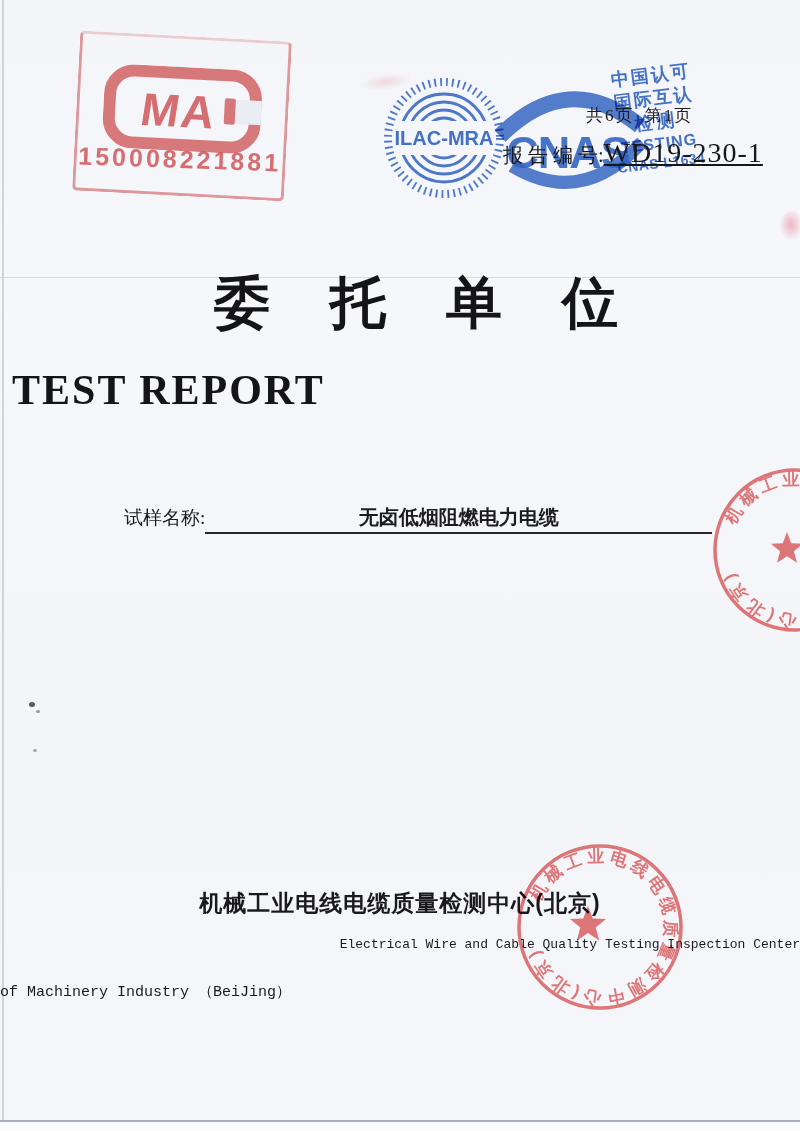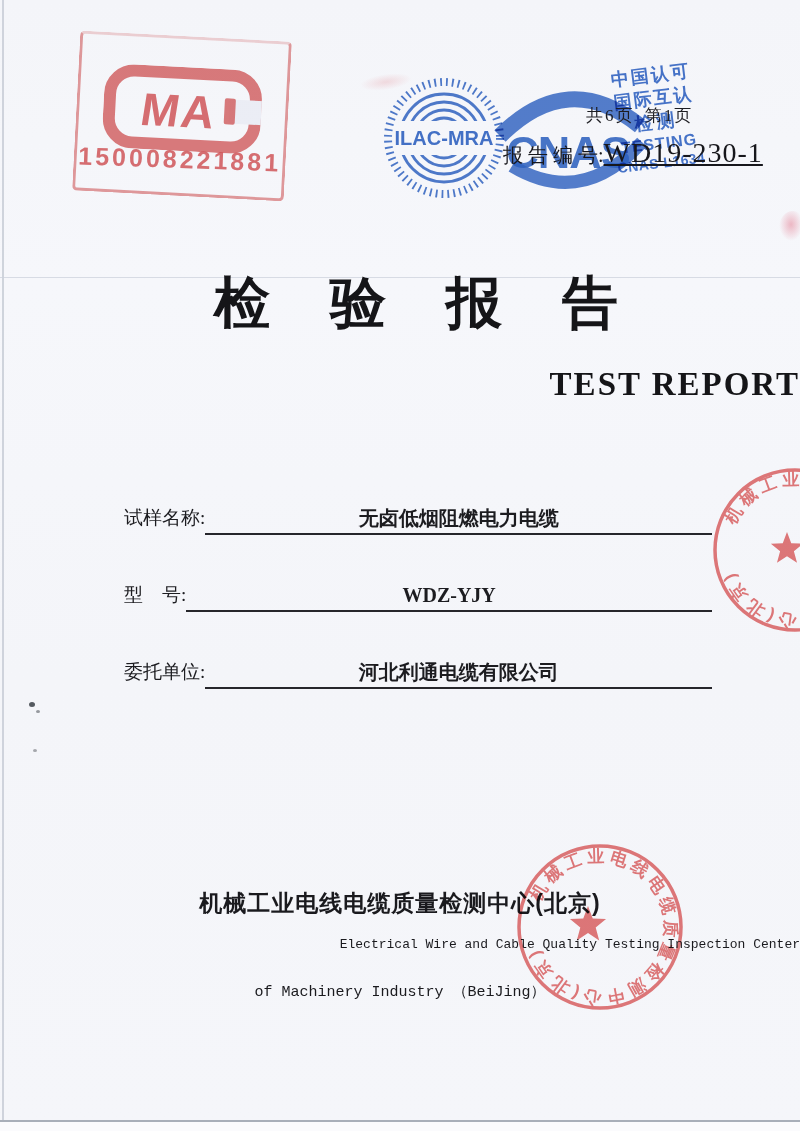--- a/index.html
+++ b/index.html
@@ -42,36 +42,36 @@
 
   
   .page-info{position:absolute;left:586px;top:104px;font-size:17px;letter-spacing:2px;word-spacing:4px;
     color:#1d1d22;z-index:9;white-space:pre;}
   .report-no{position:absolute;left:503px;top:137px;font-size:20px;color:#17171c;z-index:9;white-space:pre;}
   .report-no .num{font-size:28px;letter-spacing:1px;text-decoration:underline;}
 
   
   .title-cn{position:absolute;left:214px;top:266px;font-size:56px;font-weight:bold;letter-spacing:60px;
     white-space:pre;color:#151518;}
-  .title-en{position:absolute;left:12px;right:0;top:366px;text-align:right;font-size:33px;font-weight:bold;
+  .title-en{position:absolute;left:12px;right:0;top:366px;text-align:left;font-size:42px;font-weight:bold;
     letter-spacing:2px;color:#151518;}
 
   
-  .form-row{position:absolute;left:124px;width:588px;height:30px;display:flex;align-items:flex-start;}
+  .form-row{position:absolute;left:124px;width:588px;height:30px;display:flex;align-items:center;}
   .form-row .lbl{font-size:19px;line-height:30px;white-space:pre;color:#1c1c20;}
   .form-row .value-line{flex:1;border-bottom:2px solid #26262b;text-align:center;font-size:20px;
     line-height:30px;white-space:pre;color:#1c1c20;font-weight:bold;}
   .row-1{top:503px}.row-2{top:580px}.row-3{top:657px}.row-4{top:733px}
 
   
   .org-cn{position:absolute;left:0;right:0;top:888px;text-align:center;font-size:23px;font-weight:bold;
     letter-spacing:1px;color:#1a1a1e;font-family:"Liberation Sans",sans-serif;}
   .org-en1{position:absolute;left:8px;right:0;top:937px;text-align:right;font-size:13px;
     font-family:"Liberation Mono",monospace;color:#1a1a1e;}
-  .org-en2{position:absolute;left:0;right:0;top:982px;text-align:center;font-size:15px;
+  .org-en2{position:absolute;left:0;right:0;top:982px;text-align:left;font-size:15px;
     font-family:"Liberation Mono",monospace;color:#1a1a1e;}
 
   
   .seal{position:absolute;mix-blend-mode:multiply;opacity:.82;}
   .seal-right{left:695px;top:450px;}
   .seal-bottom{left:500px;top:827px;}
   .seal text{font-family:"Liberation Sans",sans-serif;font-weight:bold;}
 </style>
 </head>
 <body>
@@ -137,34 +137,26 @@
     <div class="l1">中国认可</div>
     <div class="l2">国际互认</div>
     <div class="l3">检测</div>
     <div class="l4">TESTING</div>
     <div class="l5">CNAS L1634</div>
   </div>
 
   <div class="page-info">共6页 第1页</div>
   <div class="report-no"><span>报 告 编 号:</span><span class="num">WD19-230-1</span></div>
 
-  <div class="title-cn">检验报告</div>
+  <div class="title-cn">委托单位</div>
   <div class="title-en">TEST REPORT</div>
 
   <div class="form-row row-1">
     <span class="lbl">试样名称:</span>
     <span class="value-line">无卤低烟阻燃电力电缆</span>
-  </div>
-  <div class="form-row row-2">
-    <span class="lbl">型　号:</span>
-    <span class="value-line">WDZ-YJY</span>
-  </div>
-  <div class="form-row row-3">
-    <span class="lbl">委托单位:</span>
-    <span class="value-line">河北利通电缆有限公司</span>
   </div>
 
   <div class="org-cn">机械工业电线电缆质量检测中心(北京)</div>
   <div class="org-en1">Electrical Wire and Cable Quality Testing Inspection Center</div>
   <div class="org-en2">of Machinery Industry （BeiJing）</div>
 
   <svg class="seal seal-right" width="200" height="200" viewBox="0 0 200 200">
     <defs>
         <path id="ringR" d="M 35 100 A 65 65 0 1 1 165 100 A 65 65 0 1 1 35 100"></path>
       </defs>

